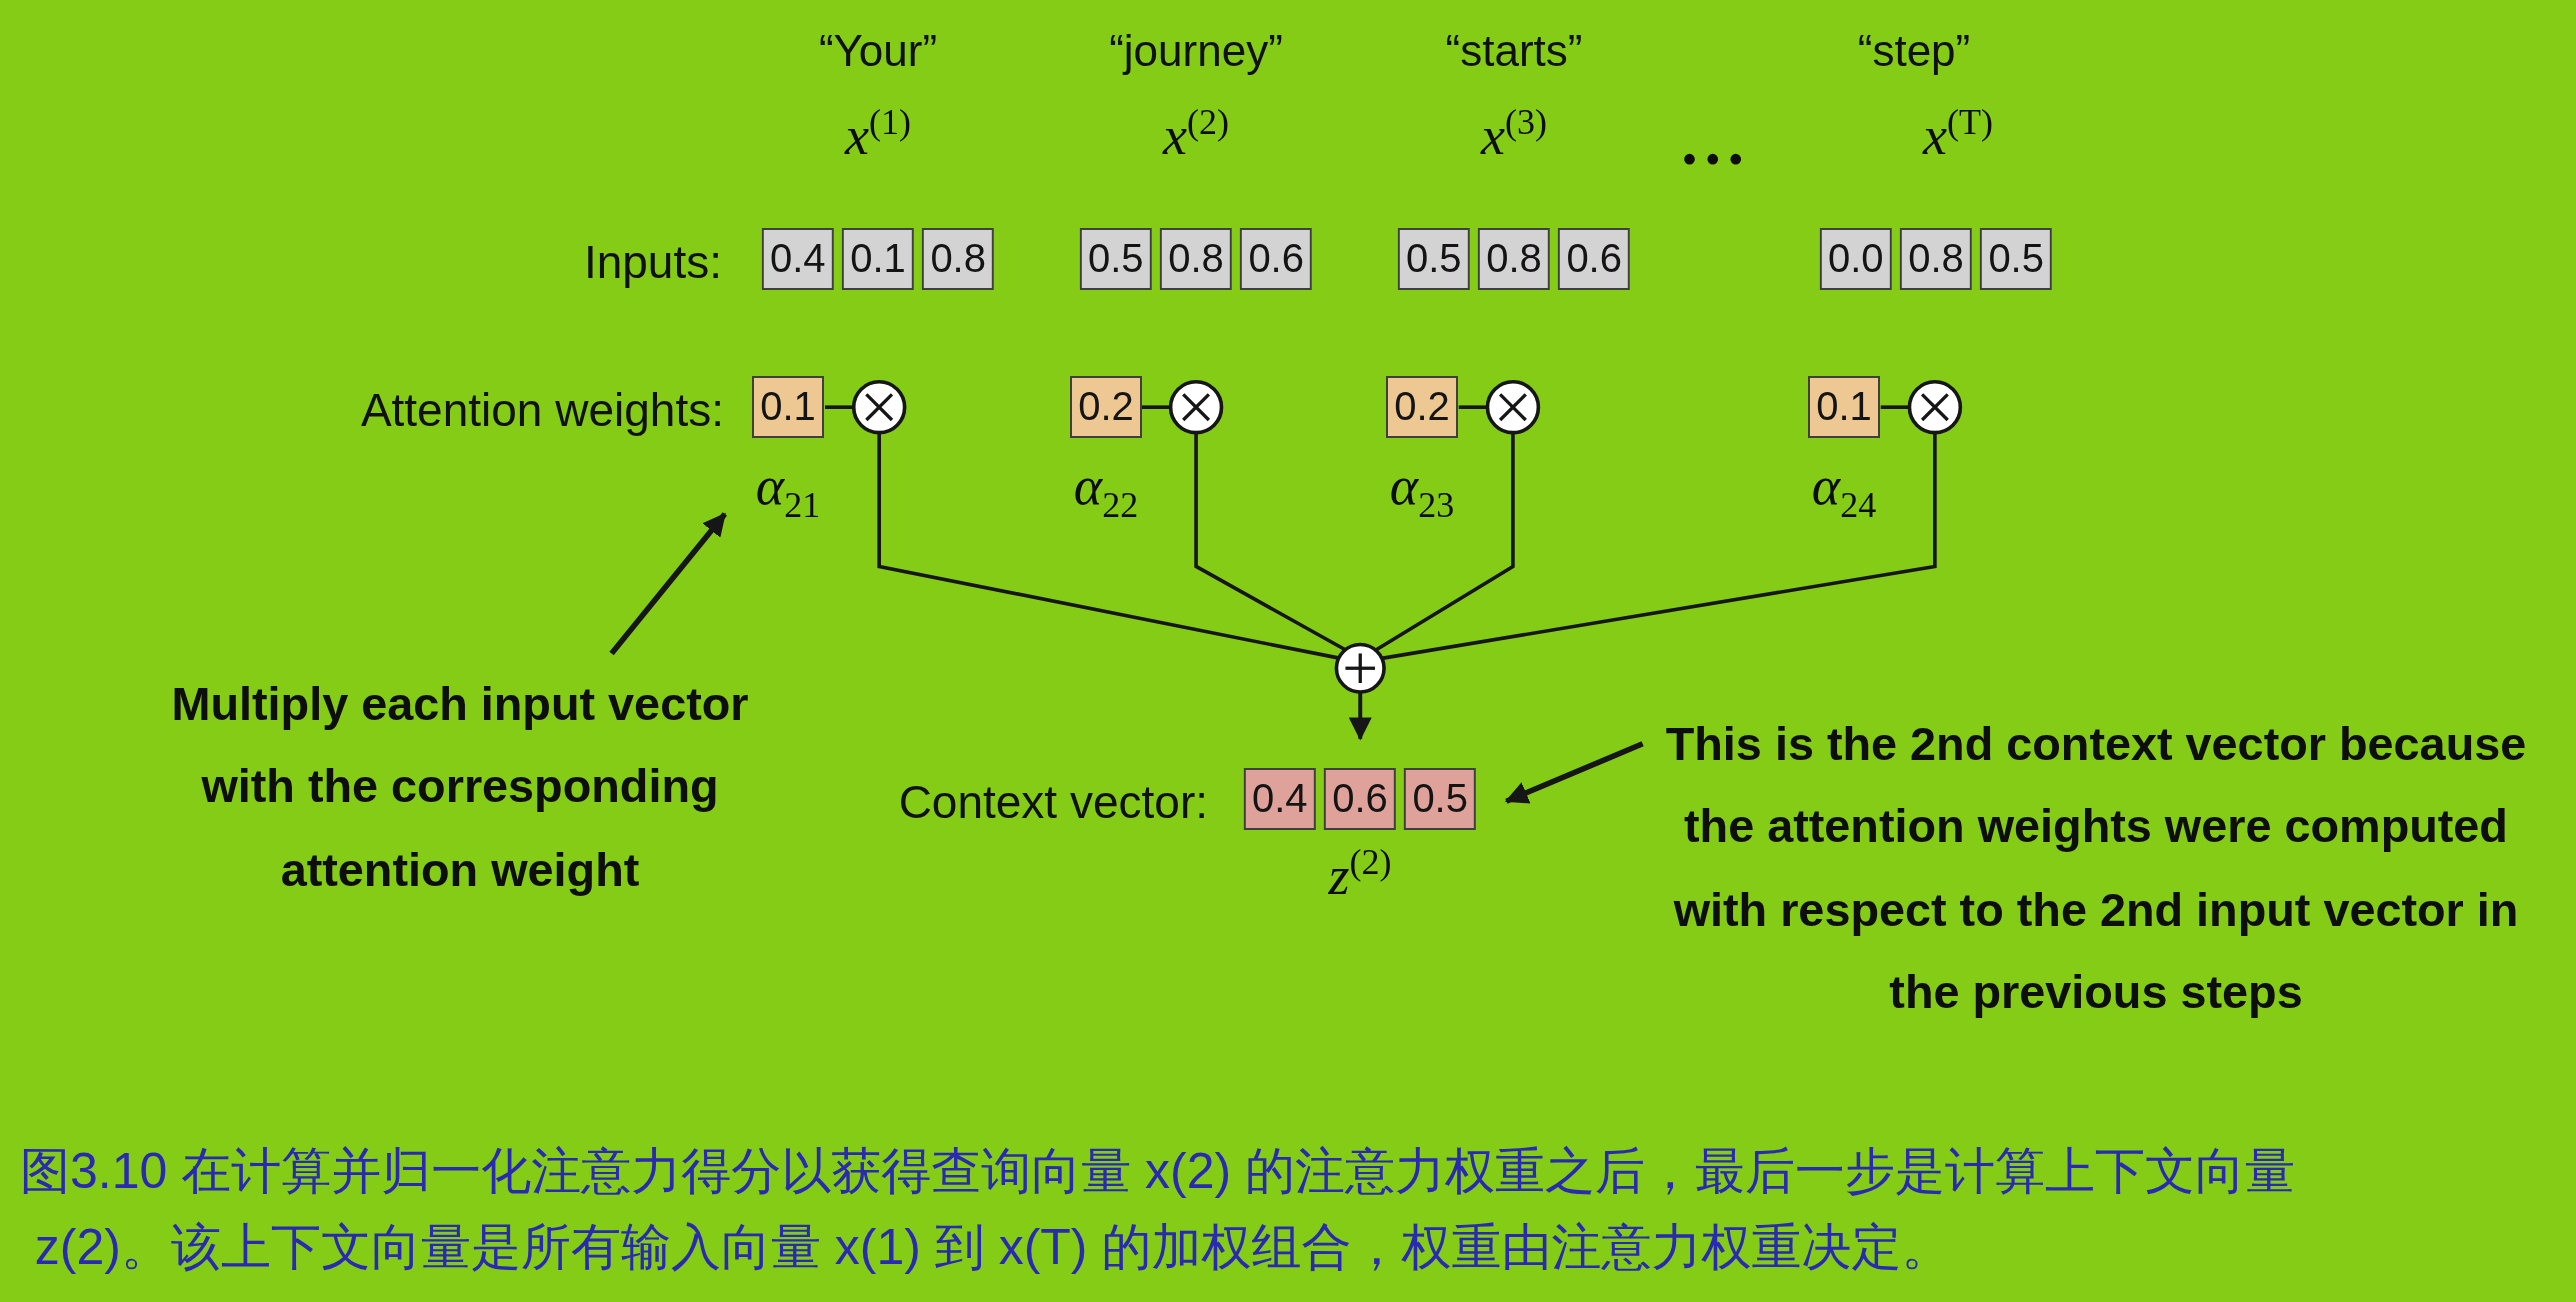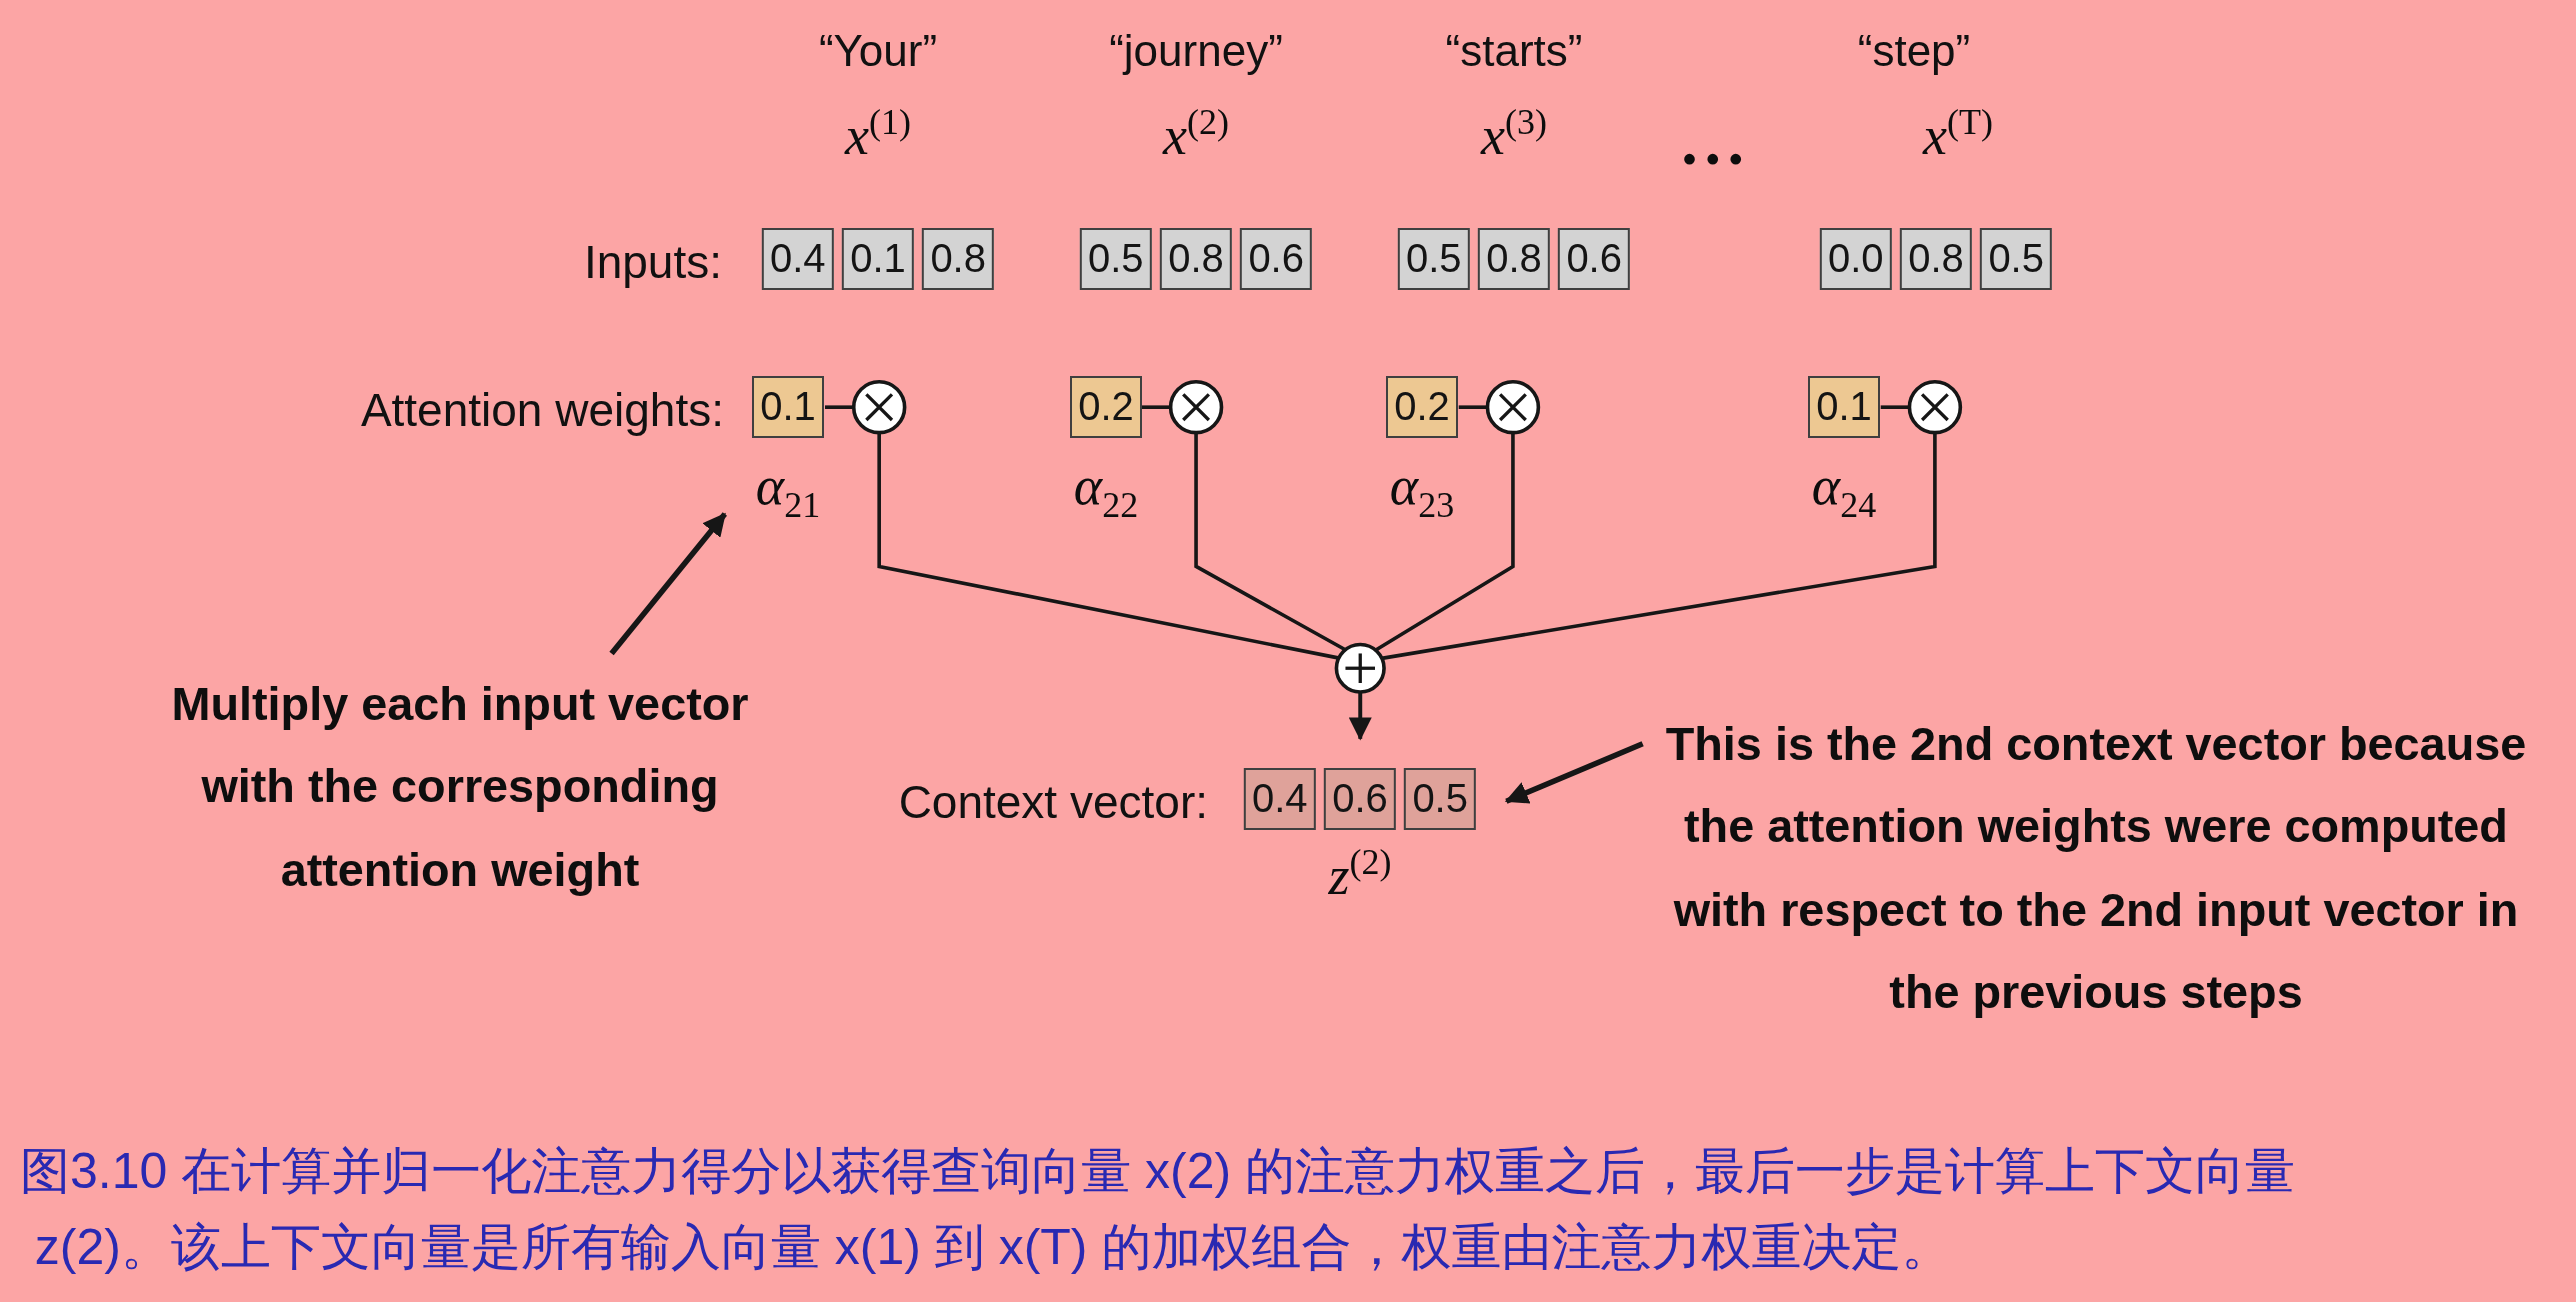--- a/index.html
+++ b/index.html
@@ -1,19 +1,19 @@
 <!DOCTYPE html>
 <html style="--input-box: #d3d3d3; --weight-box: #edc892; --context-box: #dfa29a; --caption-text: #2929b2;font-size:13px"><head>
 <meta charset="utf-8">
 <style>
   * { margin:0; padding:0; box-sizing:border-box; }
   html,body { background:#ffffff; }
   #screen {
     position:relative; width:2576px; height:1303px;
-    background:#fca5a5; overflow:hidden;
+    background:#84cc16; overflow:hidden;
   }
   #stage {
     position:absolute; top:0; left:0; width:1288px; height:651px;
     transform:scale(2); transform-origin:0 0;
     font-family:"Liberation Sans", sans-serif; color:#161616;
   }
   #wires { position:absolute; top:0; left:0; pointer-events:none; }
   .abs { position:absolute; }
 
   .word {

